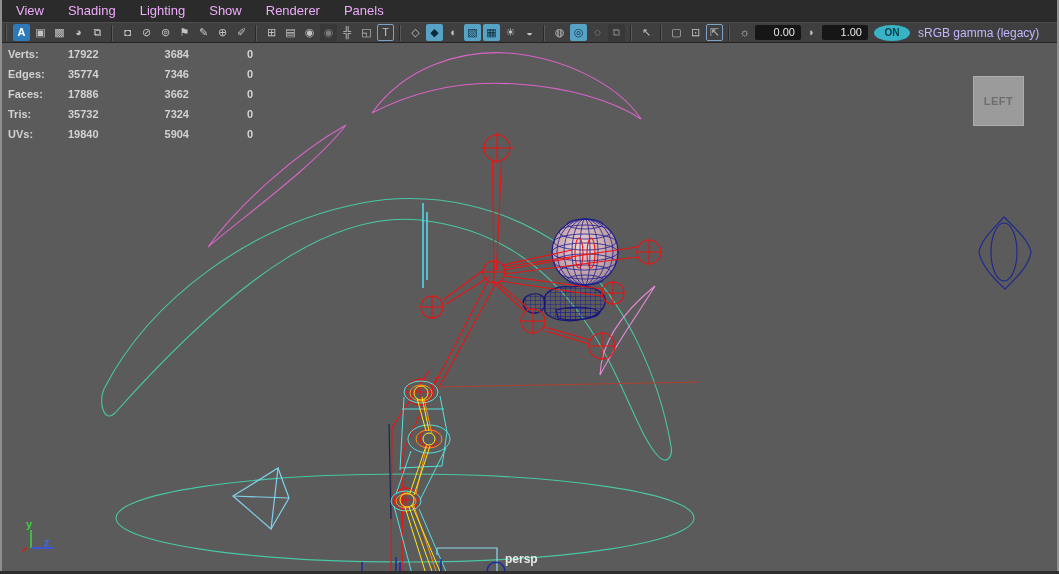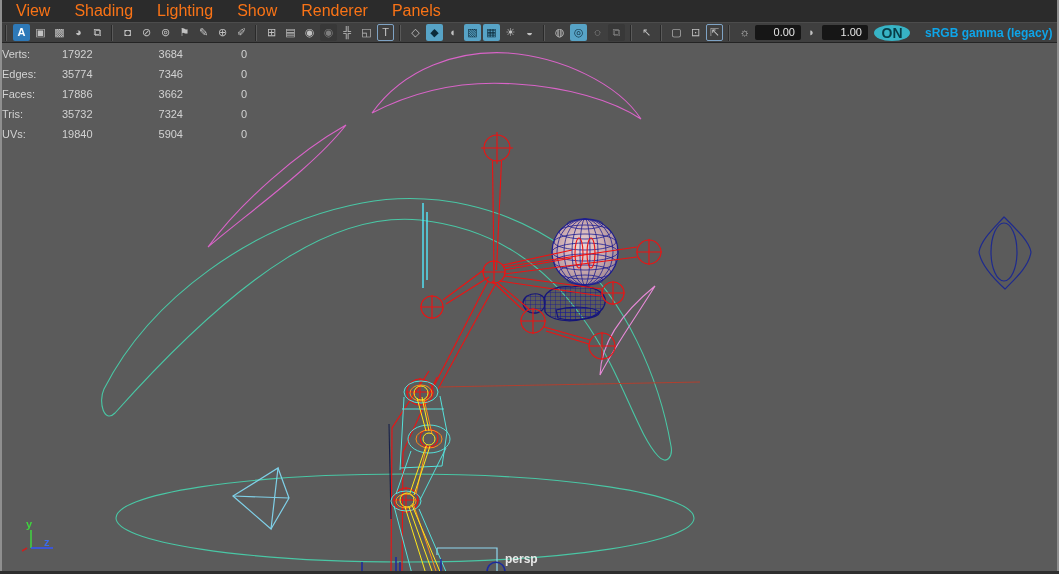--- a/index.html
+++ b/index.html
@@ -1,40 +1,40 @@
 <!DOCTYPE html>
 <html><head>
 <meta charset="utf-8">
 <style>
   html,body{margin:0;padding:0;background:#222;}
   #app{position:relative;width:1059px;height:574px;background:#5b5b5b;overflow:hidden;
        font-family:"Liberation Sans",sans-serif;}
   
   .menubar{position:absolute;top:0;left:0;right:0;height:22px;background:#2b2b2b;
            display:flex;align-items:center;padding-left:4px;z-index:3;}
-  .menu-item{font-size:16px;color:#f97316;padding:0 12px;line-height:22px;cursor:default;}
+  .menu-item{font-size:13px;color:#f0abfc;padding:0 12px;line-height:22px;cursor:default;}
   .toolbar{position:absolute;top:22px;left:0;right:0;height:21px;background:#3f3f3f;
            border-top:1px solid #4c4c4c;border-bottom:1px solid #242424;
            display:flex;align-items:center;padding-left:1px;z-index:3;box-sizing:border-box;}
   .ticon{display:inline-block;width:17px;height:17px;line-height:17px;text-align:center;
          font-size:11px;color:#c2c2c2;margin:0 1px;border-radius:2px;flex:none;}
   .ticon.primary{background:#2e79b8;color:#ffffff;font-weight:bold;}
   .ticon.active{background:#57a3c6;color:#0c2a3a;}
   .ticon.framed{border:1px solid #7fa3c4;width:15px;height:15px;line-height:15px;}
   .ticon.dim{color:#7d7d7d;background:#383838;}
   .tsep{display:inline-block;width:7px;height:16px;margin:0 2px;flex:none;
         background:linear-gradient(to right,transparent 2px,#2a2a2a 2px,#2a2a2a 3px,#5a5a5a 3px,#5a5a5a 4px,transparent 4px);}
   .tfield{display:inline-block;min-width:34px;height:15px;line-height:15px;background:#161616;
           color:#e6e6e6;font-size:11px;text-align:right;padding:0 6px;border-radius:2px;margin:0 1px;flex:none;}
   .tbadge{display:inline-block;width:36px;height:16px;line-height:16px;border-radius:50%;
-          background:#37b3c5;color:#083c46;font-size:14px;font-weight:bold;text-align:center;margin:0 5px;flex:none;}
-  .tselect{font-size:12px;color:#0ea5e9;margin-left:10px;flex:none;font-weight:bold;}
+          background:#37b3c5;color:#083c46;font-size:10px;font-weight:bold;text-align:center;margin:0 5px;flex:none;}
+  .tselect{font-size:12px;color:#c4b5fd;margin-left:3px;flex:none;}
   
   #scene{position:absolute;top:0;left:0;z-index:1;}
-  .hud{position:absolute;top:44px;left:2px;z-index:4;font-size:11px;font-weight:normal;color:#d2d2d2;}
+  .hud{position:absolute;top:44px;left:8px;z-index:4;font-size:11px;font-weight:bold;color:#d2d2d2;}
   .hud-row{display:flex;line-height:20px;}
   .hud-label{width:60px;text-align:left;}
   .hud-v1{width:57px;text-align:left;}
   .hud-v2{width:64px;text-align:right;}
   .hud-v3{width:64px;text-align:right;}
   .viewcube{position:absolute;left:973px;top:76px;width:51px;height:50px;background:#9b9b9b;
             border:1px solid #adadad;box-sizing:border-box;color:#6e6e6e;font-size:11px;
             font-weight:bold;text-align:center;line-height:48px;letter-spacing:0.5px;z-index:2;cursor:pointer;}
   
   .edge-l,.edge-r{position:absolute;top:0;bottom:0;width:2px;background:#8f8f8f;z-index:5;}
@@ -266,17 +266,18 @@
         <span class="hud-v3">0</span>
       </div>
       <div class="hud-row">
         <span class="hud-label">UVs:</span>
         <span class="hud-v1">19840</span>
         <span class="hud-v2">5904</span>
         <span class="hud-v3">0</span>
       </div>
     </div>
 
+  <div class="viewcube">LEFT</div>
 
   <div class="edge-l"></div>
   <div class="edge-r"></div>
   <div class="edge-b"></div>
 </div>
 
 </body></html>

